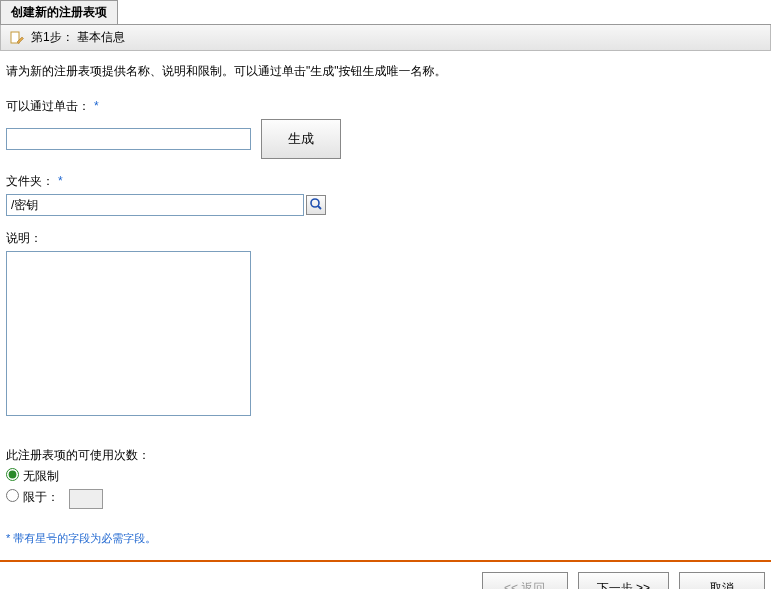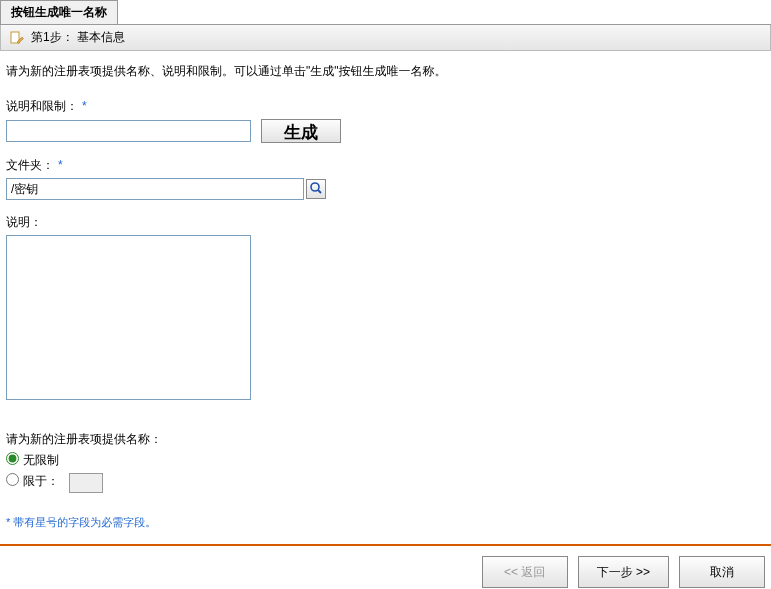--- a/index.html
+++ b/index.html
@@ -55,25 +55,25 @@
   .row { display: flex; align-items: center; gap: 10px; }
   input[type="text"].code-input {
     width: 245px;
     height: 22px;
     border: 1px solid #7b9ebd;
     padding: 2px 4px;
     font-size: 12px;
   }
   .gen-btn {
     width: 80px;
-    height: 24px;
+    height: 40px;
     background: linear-gradient(#fdfdfd, #e3e3e3);
     border: 1px solid #888;
-    font-size: 17px;
-    font-weight: bold;
+    font-size: 13px;
+    font-weight: normal;
     cursor: pointer;
   }
   input[type="text"].folder-input {
     width: 298px;
     height: 22px;
     border: 1px solid #7b9ebd;
     padding: 2px 4px;
     font-size: 12px;
   }
   .lookup-btn {
@@ -136,41 +136,41 @@
   .nav-btn.disabled {
     color: #999;
     cursor: default;
   }
 </style>
 </head>
 <body>
 
 <div class="tab-bar">
   <div class="tab">
-    <span>按钮生成唯一名称</span>
+    <span>创建新的注册表项</span>
   </div>
 </div>
 
 <div class="step-header">
   <span class="icon">
     <svg width="16" height="16" viewBox="0 0 16 16">
       <rect x="2" y="2" width="8" height="11" fill="#fff" stroke="#c59a3a" stroke-width="1"></rect>
       <path d="M8 12 L13 7 L14.5 8.5 L9.5 13.5 Z" fill="#e0a84a" stroke="#a07020" stroke-width="0.5"></path>
     </svg>
   </span>
   <span>第1步：  基本信息</span>
 </div>
 
 <div class="content">
 
   <div class="intro">请为新的注册表项提供名称、说明和限制。可以通过单击"生成"按钮生成唯一名称。</div>
 
   <div class="field-block">
     <div class="field-label">
-      <span>说明和限制：</span><span class="req-star">*</span>
+      <span>可以通过单击：</span><span class="req-star">*</span>
     </div>
     <div class="row">
       <input type="text" class="code-input" value="" style="">
       <button class="gen-btn">生成</button>
     </div>
   </div>
 
   <div class="field-block">
     <div class="field-label">
       <span>文件夹：</span><span class="req-star">*</span>
@@ -187,21 +187,21 @@
       </button>
     </div>
   </div>
 
   <div class="field-block">
     <div class="field-label">说明：</div>
     <textarea class="desc" style=""></textarea>
   </div>
 
   <div class="usage-block">
-    <div>请为新的注册表项提供名称：</div>
+    <div>此注册表项的可使用次数：</div>
     <div class="radio-row">
       <input type="radio" name="usage" checked="" style="">
       <span>无限制</span>
     </div>
     <div class="radio-row">
       <input type="radio" name="usage" style="">
       <span>限于：</span>
       <input type="text" class="small-num" disabled="" value="" style="">
     </div>
   </div>

